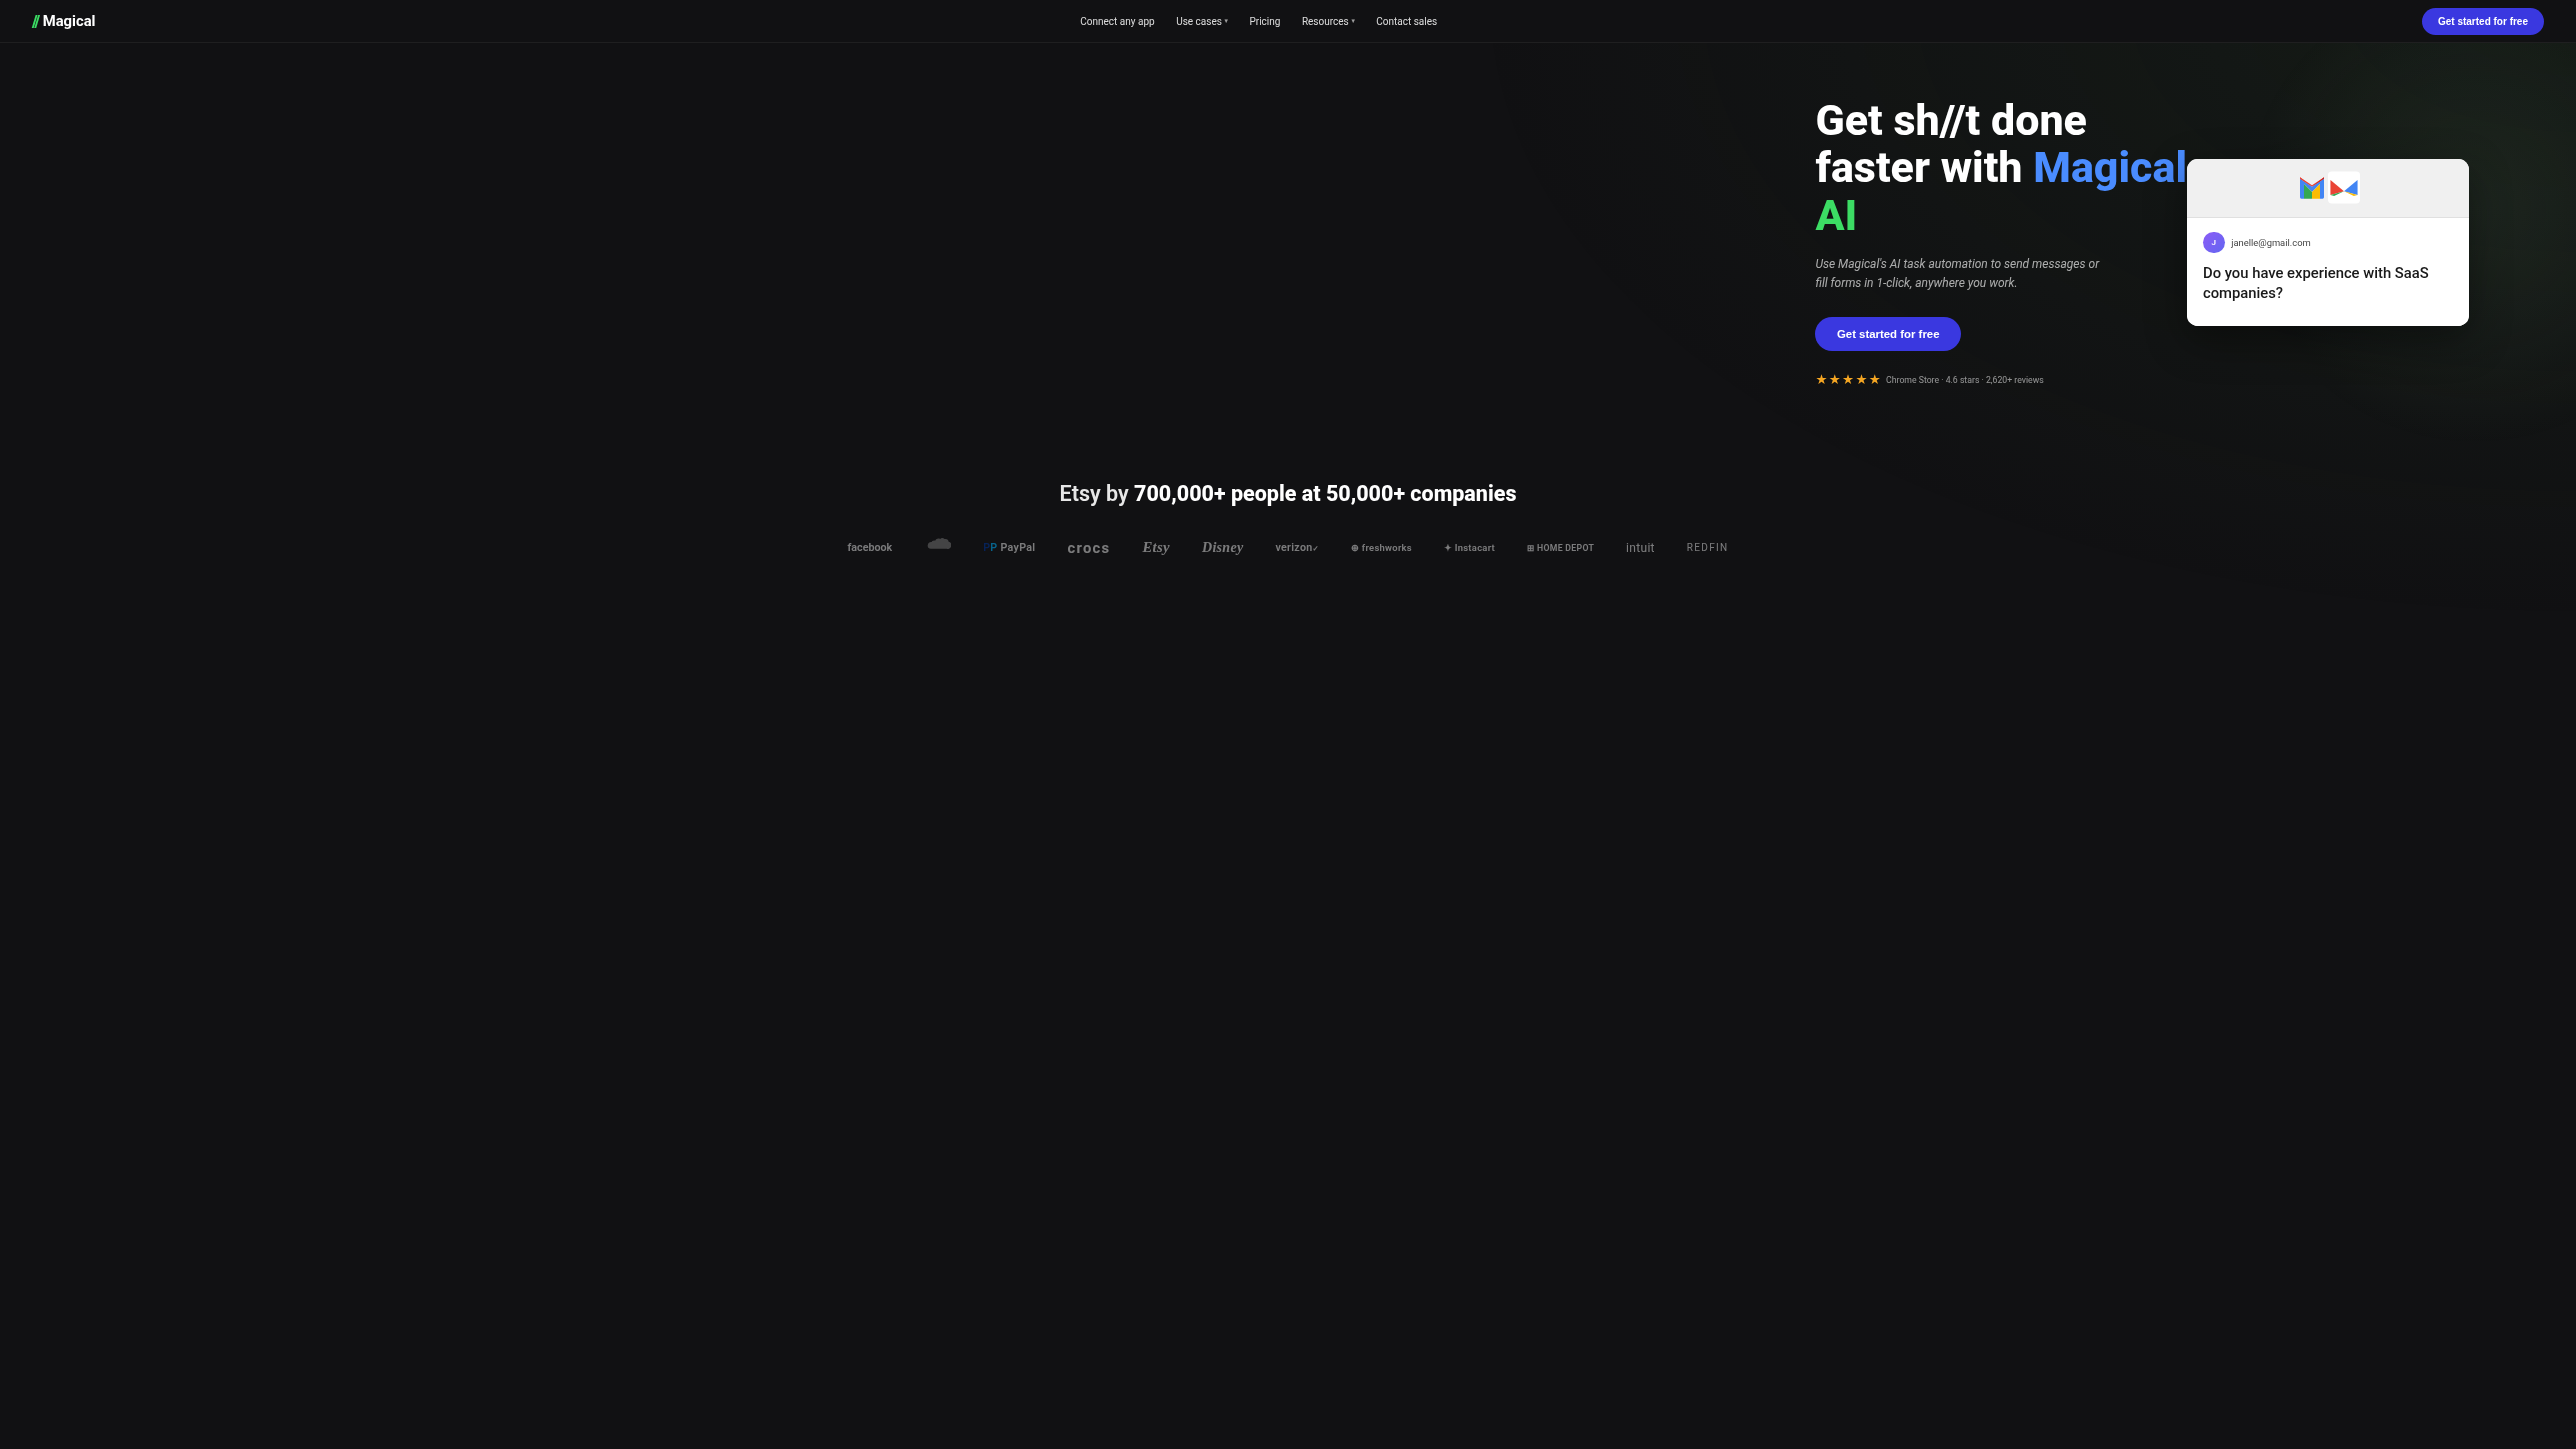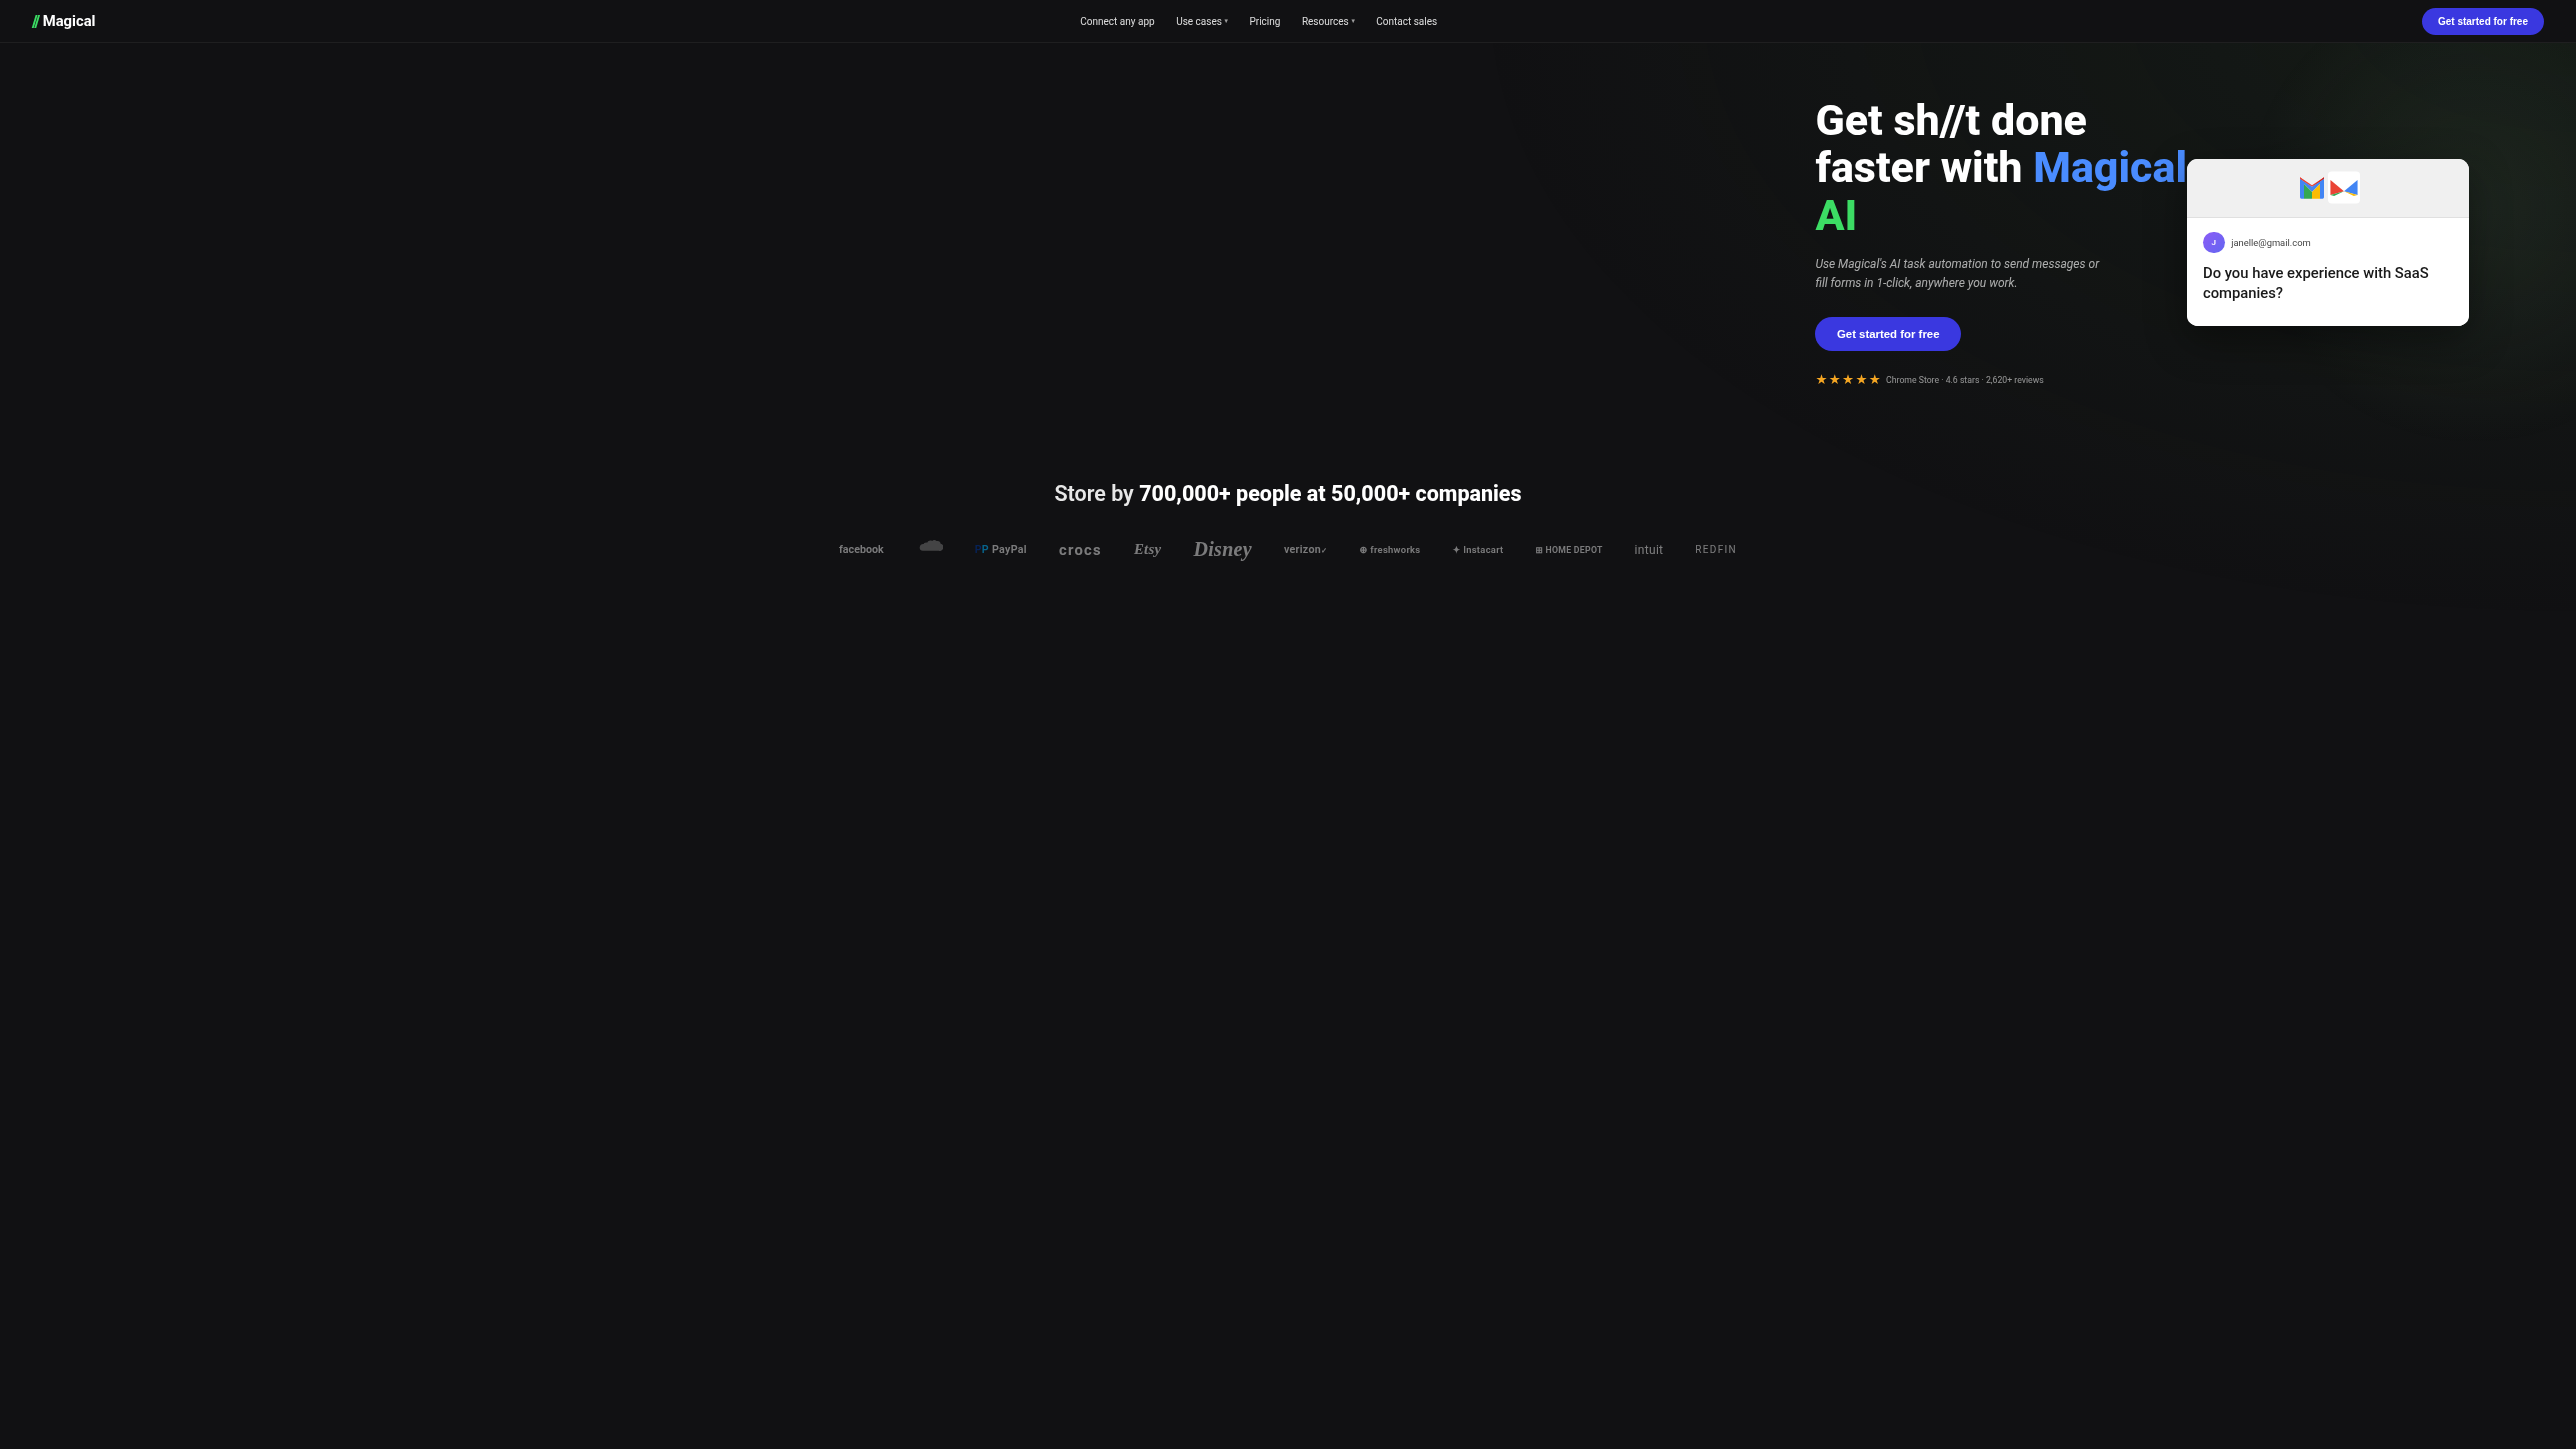--- a/index.html
+++ b/index.html
@@ -260,21 +260,21 @@
       color: rgba(255,255,255,0.75);
       font-size: 12px;
       font-weight: 600;
       letter-spacing: 0.3px;
       white-space: nowrap;
     }
 
     .company-logo.facebook { font-size: 10.7px; letter-spacing: 0; }
     .company-logo.crocs { font-size: 14.8px; font-weight: 700; letter-spacing: 1.3px; }
     .company-logo.etsy { font-size: 14.8px; font-style: italic; font-family: Georgia, serif; }
-    .company-logo.disney { font-family: Georgia, serif; font-style: italic; font-size: 20px; }
+    .company-logo.disney { font-family: Georgia, serif; font-style: italic; font-size: 14px; }
     .company-logo.verizon { font-size: 10.7px; }
 
     
     .bg-glow {
       position: fixed;
       top: 0;
       right: 0;
       width: 50%;
       height: 50%;
       background: radial-gradient(ellipse at top right, rgba(30,50,30,0.3) 0%, transparent 60%);
@@ -390,21 +390,21 @@
           <span class="sender-email">janelle@gmail.com</span>
         </div>
         <p class="gmail-message">Do you have experience with SaaS companies?</p>
       </div>
     </div>
   </div>
 </section>
 
 <section class="social-proof">
   <h2 class="social-proof-title">
-    <span>Store by </span><span class="accent">700,000+</span><span class="accent"> people at </span><span class="accent">50,000+</span><span class="accent"> companies</span>
+    <span>Etsy by </span><span class="accent">700,000+</span><span class="accent"> people at </span><span class="accent">50,000+</span><span class="accent"> companies</span>
   </h2>
 
   <div class="logos-row">
     <span class="company-logo facebook">facebook</span>
 
     <svg width="27" height="19" viewBox="0 0 80 56" style="opacity:0.6">
       <path d="M33 8 C36 2 42 0 48 3 C51 -1 57 -1 61 3 C67 1 73 5 73 11 C79 12 83 18 81 24 C79 30 73 33 67 32 L20 32 C14 32 10 27 11 21 C12 15 17 11 23 12 C22 10 27 6 33 8 Z" fill="rgba(255,255,255,0.6)"></path>
     </svg>
 
     <span class="company-logo" style="font-size:10.7px;">

